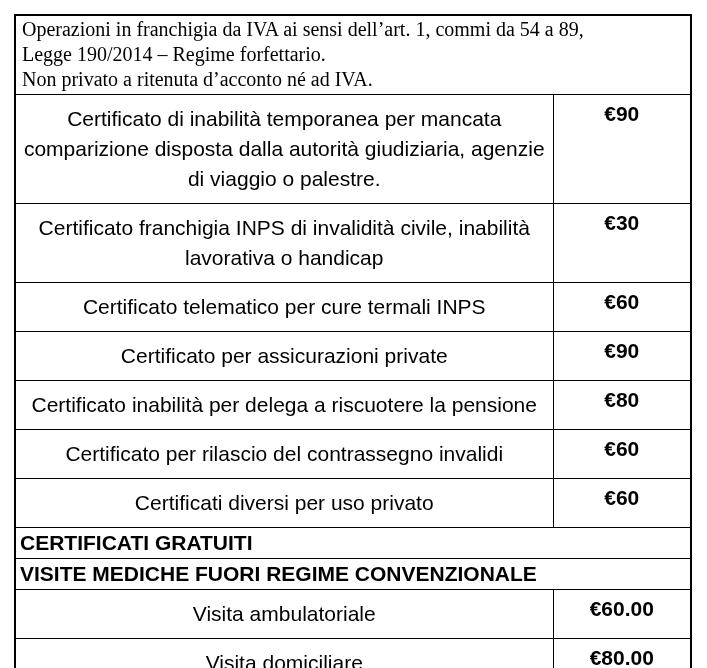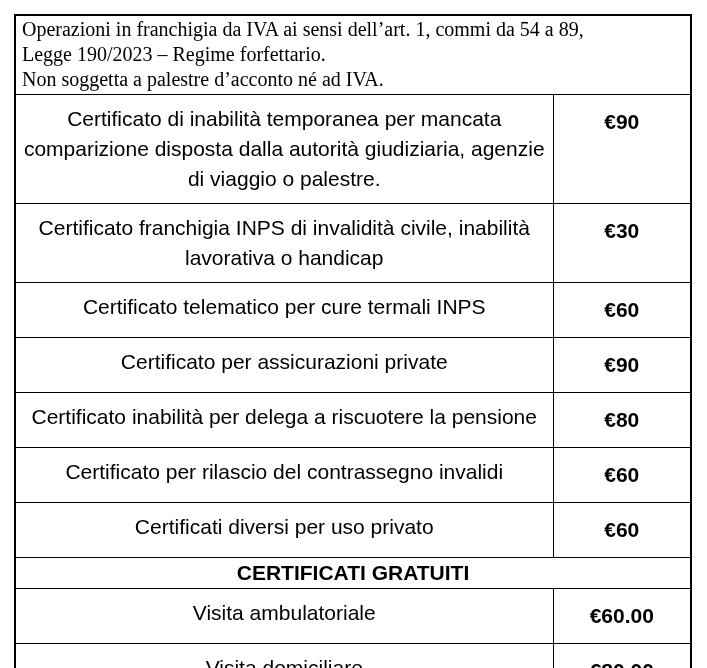--- a/index.html
+++ b/index.html
@@ -49,47 +49,46 @@
     vertical-align: top;
     padding: 9px 4px;
   }
   td.price-cell {
     font-family: "Liberation Sans", sans-serif;
     font-size: 21px;
     font-weight: bold;
     line-height: 30px;
     text-align: center;
     vertical-align: top;
-    padding: 12px 2px;
+    padding: 4px 2px;
   }
   td.section-cell {
     font-family: "Liberation Sans", sans-serif;
     font-size: 21px;
     font-weight: bold;
     line-height: 30px;
-    text-align: center;
     vertical-align: middle;
     padding: 0 4px;
   }
 </style>
 </head>
 <body>
 
 <div class="page">
   <table class="fee-table">
     <colgroup>
       <col class="col-desc">
       <col class="col-price">
     </colgroup>
     <tbody>
         <tr>
           <td class="note-cell" colspan="2">
             <div class="note-line">Operazioni in franchigia da IVA ai sensi dell’art. 1, commi da 54 a 89,</div>
-            <div class="note-line">Legge 190/2023 – Regime forfettario.</div>
-            <div class="note-line">Non soggetta a palestre d’acconto né ad IVA.</div>
+            <div class="note-line">Legge 190/2014 – Regime forfettario.</div>
+            <div class="note-line">Non privato a ritenuta d’acconto né ad IVA.</div>
           </td>
         </tr>
         <tr>
           <td class="label-cell">Certificato di inabilità temporanea per mancata comparizione disposta dalla autorità giudiziaria, agenzie di viaggio o palestre.</td>
           <td class="price-cell">€90</td>
         </tr>
         <tr>
           <td class="label-cell">Certificato franchigia INPS di invalidità civile, inabilità lavorativa o handicap</td>
           <td class="price-cell">€30</td>
         </tr>
@@ -110,20 +109,23 @@
           <td class="price-cell">€60</td>
         </tr>
         <tr>
           <td class="label-cell">Certificati diversi per uso privato</td>
           <td class="price-cell">€60</td>
         </tr>
         <tr>
           <td class="section-cell" colspan="2">CERTIFICATI GRATUITI</td>
         </tr>
         <tr>
+          <td class="section-cell" colspan="2">VISITE MEDICHE FUORI REGIME CONVENZIONALE</td>
+        </tr>
+        <tr>
           <td class="label-cell">Visita ambulatoriale</td>
           <td class="price-cell">€60.00</td>
         </tr>
         <tr>
           <td class="label-cell">Visita domiciliare</td>
           <td class="price-cell">€80.00</td>
         </tr>
       </tbody>
   </table>
 </div>

